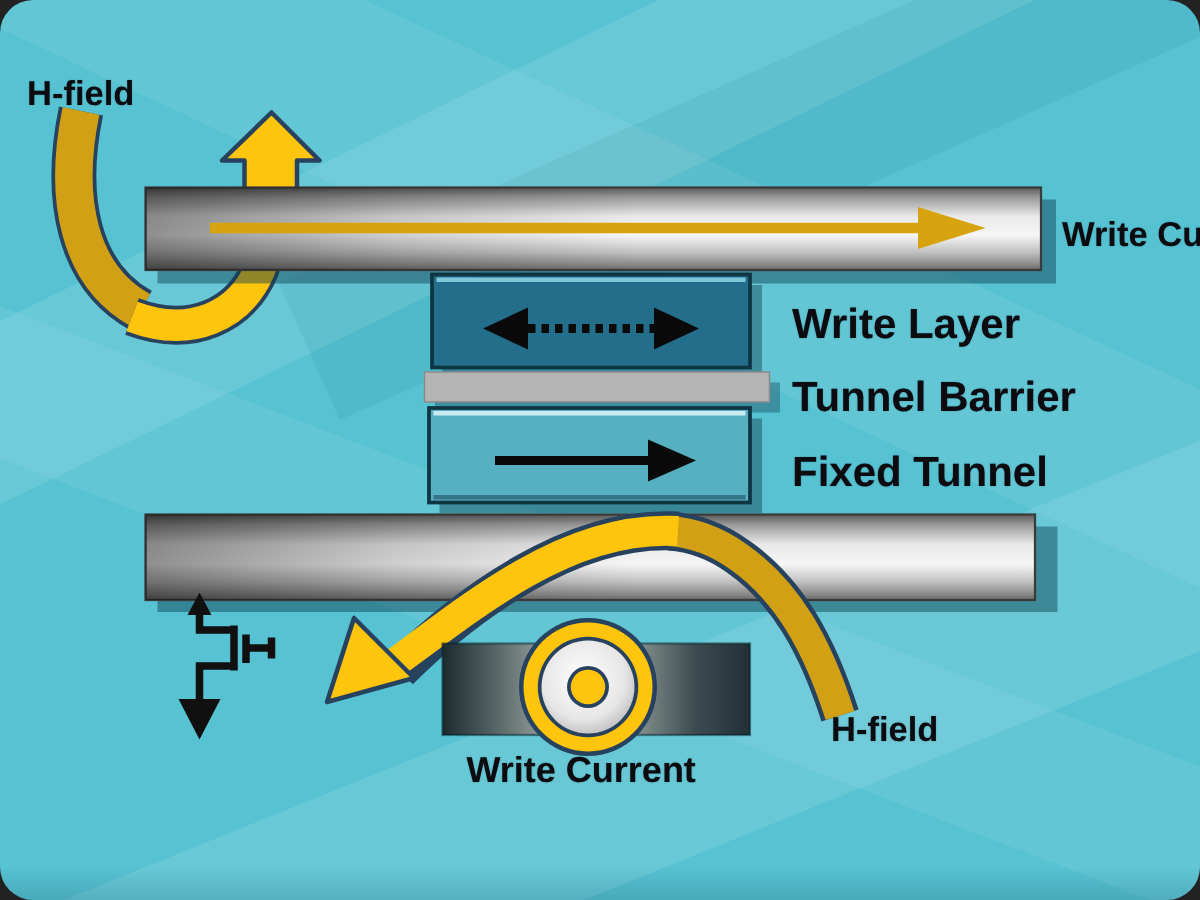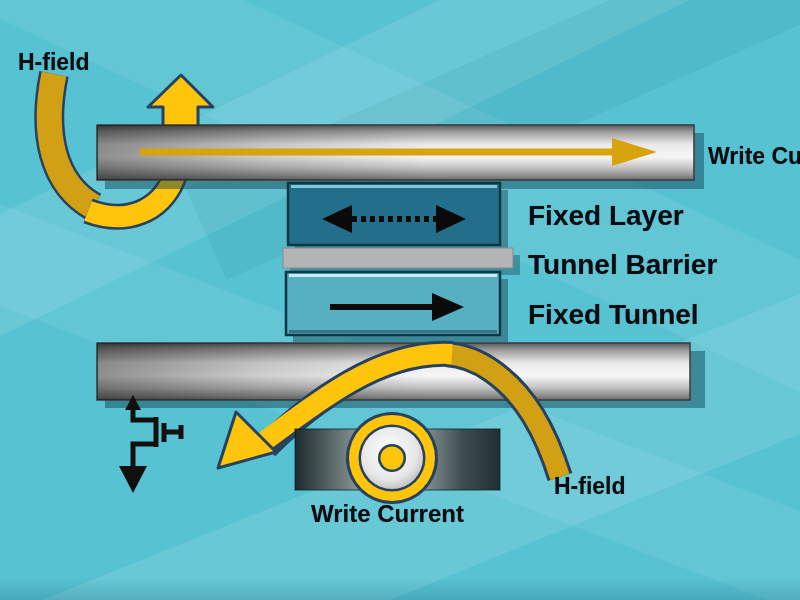--- a/index.html
+++ b/index.html
@@ -1,19 +1,20 @@
 <!DOCTYPE html>
 <html><head>
 <meta charset="utf-8">
 <style>
   html,body{margin:0;padding:0;background:#222;}
   .stage{
     position:relative;width:800px;height:600px;overflow:hidden;
     background:#57c2d2;
     font-family:"Liberation Sans", sans-serif;
+    border-radius:22px;
   }
   .band{position:absolute;pointer-events:none;}
   .svg-layer{position:absolute;left:0;top:0;z-index:2;}
   .label{
     position:absolute;z-index:3;font-weight:700;color:#0b0b10;
     white-space:nowrap;line-height:1.05;
     text-shadow:0 0 1px rgba(10,30,40,.35);
   }
   .lbl-hfield-top   {left:18px;  top:50px;  font-size:23px;}
   .lbl-writec-top   {left:708px; top:144px; font-size:23px;}
@@ -152,21 +153,21 @@
         <circle cx="392" cy="458" r="14" fill="#27425e"></circle>
         <circle cx="392" cy="458" r="11.5" fill="#ffc40c"></circle>
       </g>
     </g>
   </svg>
 
   <div class="label lbl-hfield-top">H-field</div>
 
   <div class="label lbl-writec-top">Write Current</div>
 
-  <div class="label lbl-free">Fixed Layer</div>
+  <div class="label lbl-free">Write Layer</div>
 
   <div class="label lbl-tunnel">Tunnel Barrier</div>
 
   <div class="label lbl-fixed">Fixed Tunnel</div>
 
   <div class="label lbl-hfield-bot">H-field</div>
 
   <div class="label lbl-writec-bot">Write Current</div>
 
 </div>

